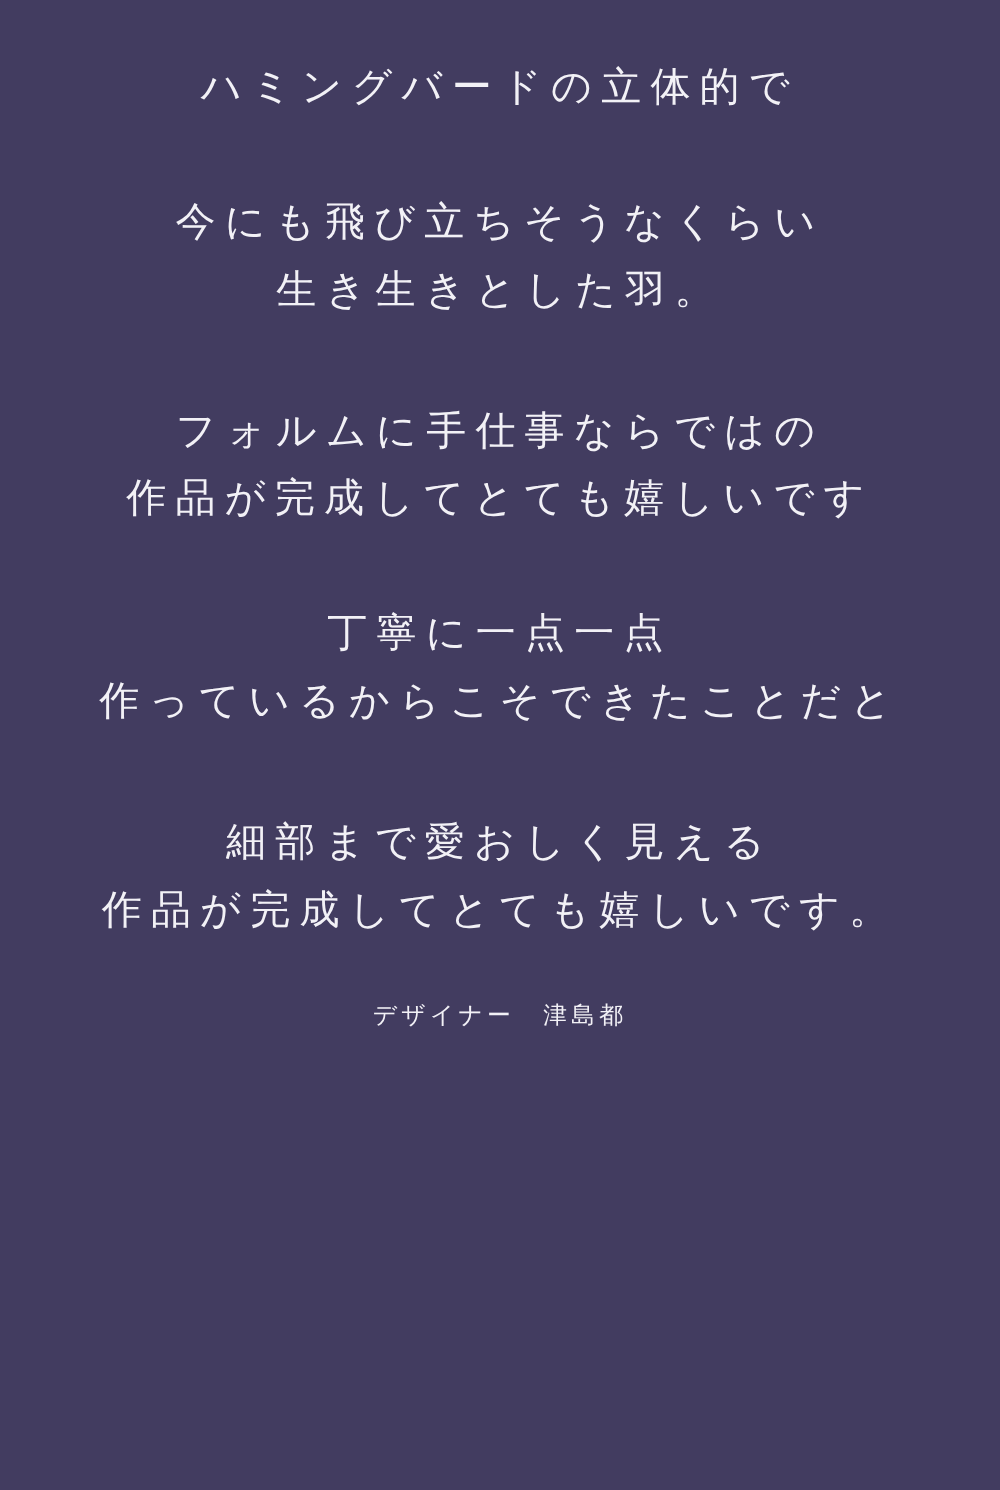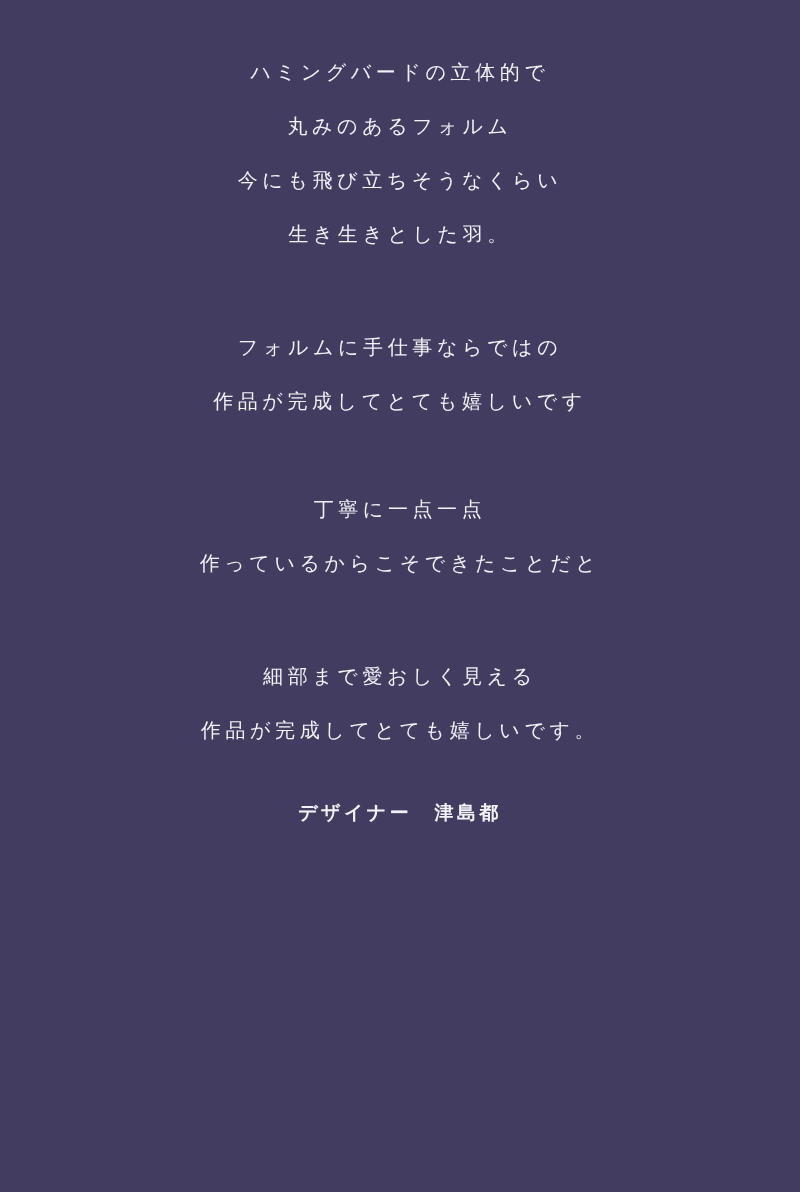--- a/index.html
+++ b/index.html
@@ -14,52 +14,52 @@
   }
   .panel {
     box-sizing: border-box;
     width: 800px;
     height: 1192px;
     padding-top: 45px;
     text-align: center;
   }
   .para {
     margin: 0 0 59px 0;
-    font-family: Liberation Sans, sans-serif;
+    font-family: Liberation Mono, monospace;
     font-weight: 400;
-    font-size: 20px;
+    font-size: 32px;
     line-height: 54px;
     letter-spacing: 0.23em;
     color: #f2f1f6; 
   }
   .para:last-of-type {
     margin-bottom: 0;
   }
   .line {
     white-space: nowrap;
   }
   .credit {
     margin-top: 41px;
     font-family: "Liberation Sans", "DejaVu Sans", sans-serif;
-    font-weight: 700;
+    font-weight: 400;
     font-size: 19px;
     line-height: 30px;
     letter-spacing: 0.18em;
     color: #f2f1f6;
     white-space: nowrap;
   }
 </style>
 </head>
 <body style="background: rgb(66, 60, 96); color: rgb(242, 241, 246);">
 
 <main class="panel">
 
   <p class="para">
     <span class="line">ハミングバードの立体的で</span><br>
-    <span class="line">丸みのあるフォルム</span><br>
+    <br>
     <span class="line">今にも飛び立ちそうなくらい</span><br>
     <span class="line">生き生きとした羽。</span>
   </p>
 
 
   <p class="para">
     <span class="line">フォルムに手仕事ならではの</span><br>
     <span class="line">作品が完成してとても嬉しいです</span><br>
     <br>
     <span class="line">丁寧に一点一点</span><br>

